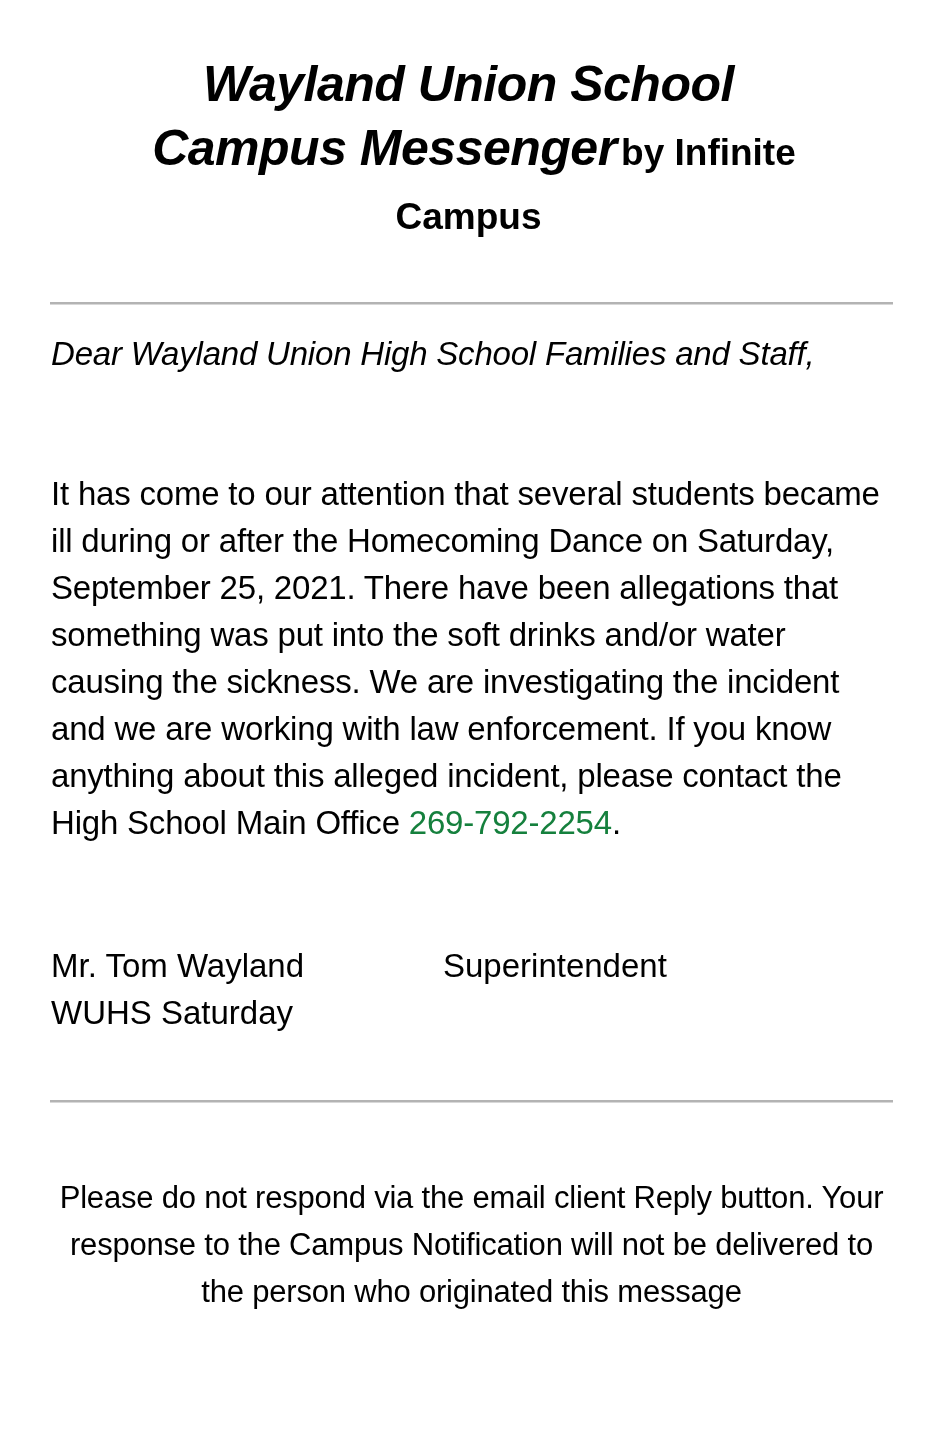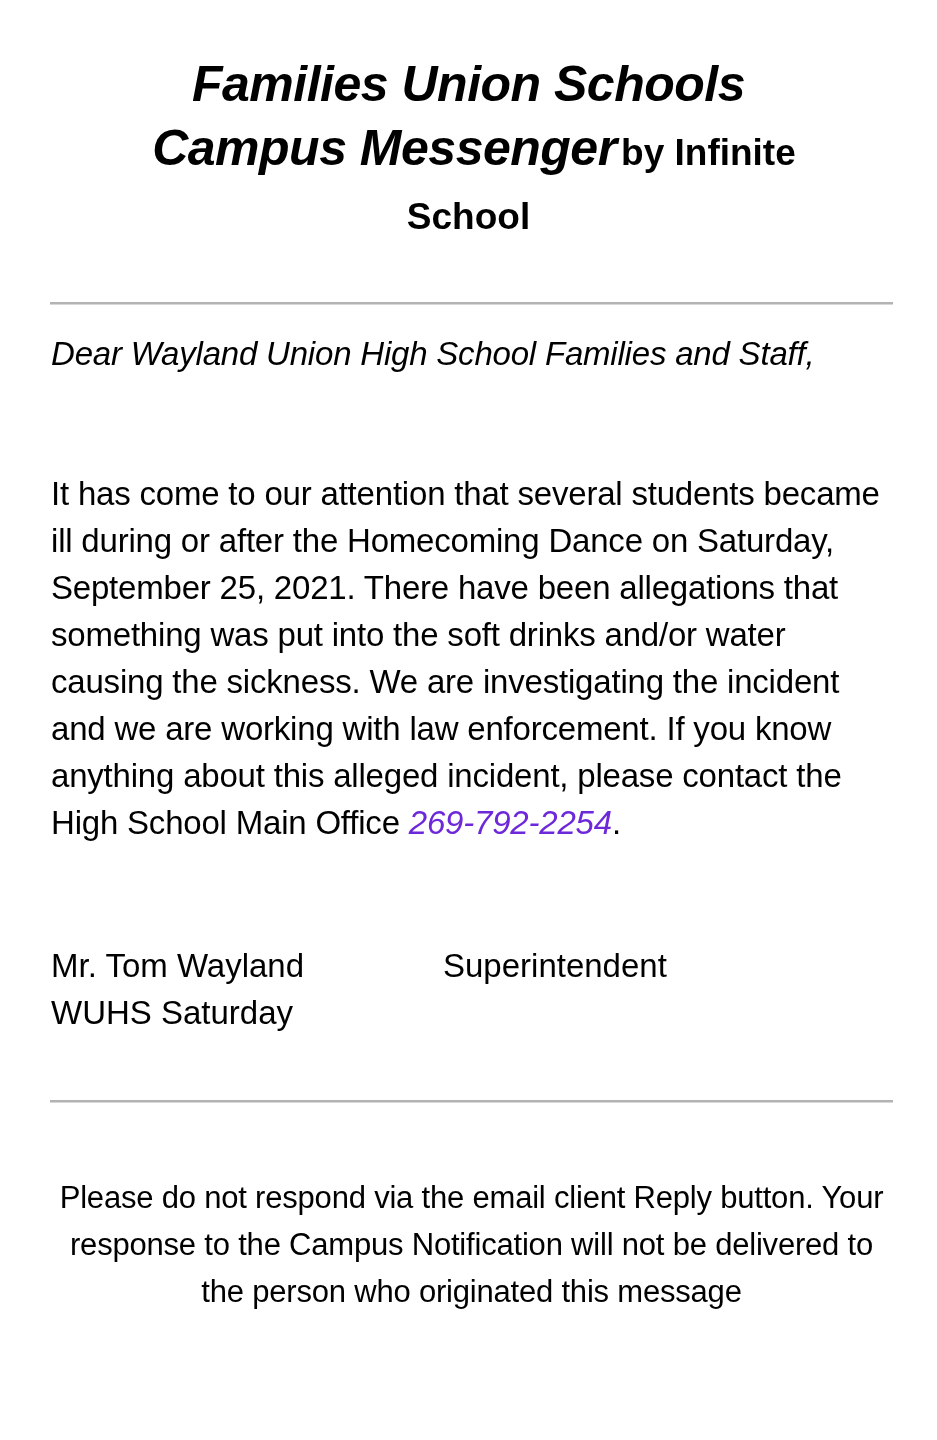--- a/index.html
+++ b/index.html
@@ -60,23 +60,22 @@
       position: absolute;
       left: 51px;
       width: 850px;
       font-size: 33px;
       line-height: 47px;
       letter-spacing: -0.2px;
     }
     .greeting { top: 330px; font-style: italic; }
     .paragraph { top: 470px; }
     .phone-link {
-      color: #6d28d9;
+      color: #15803d;
       text-decoration: none;
-      font-style: italic;
     }
     .signatures {
       position: absolute;
       top: 942px;
       left: 51px;
       width: 850px;
       font-size: 33px;
       line-height: 47px;
     }
     .sig {
@@ -95,26 +94,26 @@
       text-align: center;
       font-size: 31px;
       line-height: 47px;
       letter-spacing: -0.2px;
     }
   </style>
 </head>
 <body>
 
 <div class="header">
-  <div class="title-line1">Families Union Schools</div>
+  <div class="title-line1">Wayland Union School</div>
   <div class="title-line2">
     <span class="title-app">Campus Messenger</span>
     <span class="title-by">by Infinite</span>
   </div>
-  <div class="title-line3">School</div>
+  <div class="title-line3">Campus</div>
 </div>
 
 <div class="divider top"></div>
 
 <div class="body-text greeting">Dear Wayland Union High School Families and Staff,</div>
 
 <div class="body-text paragraph"><span>It has come to our attention that several students became ill during or after the Homecoming Dance on Saturday, September 25, 2021. There have been allegations that something was put into the soft drinks and/or water causing the sickness. We are investigating the incident and we are working with law enforcement. If you know anything about this alleged incident, please contact the High School Main Office </span><a class="phone-link">269-792-2254</a><span>.</span></div>
 
 <div class="signatures">
   <div class="sig left">

